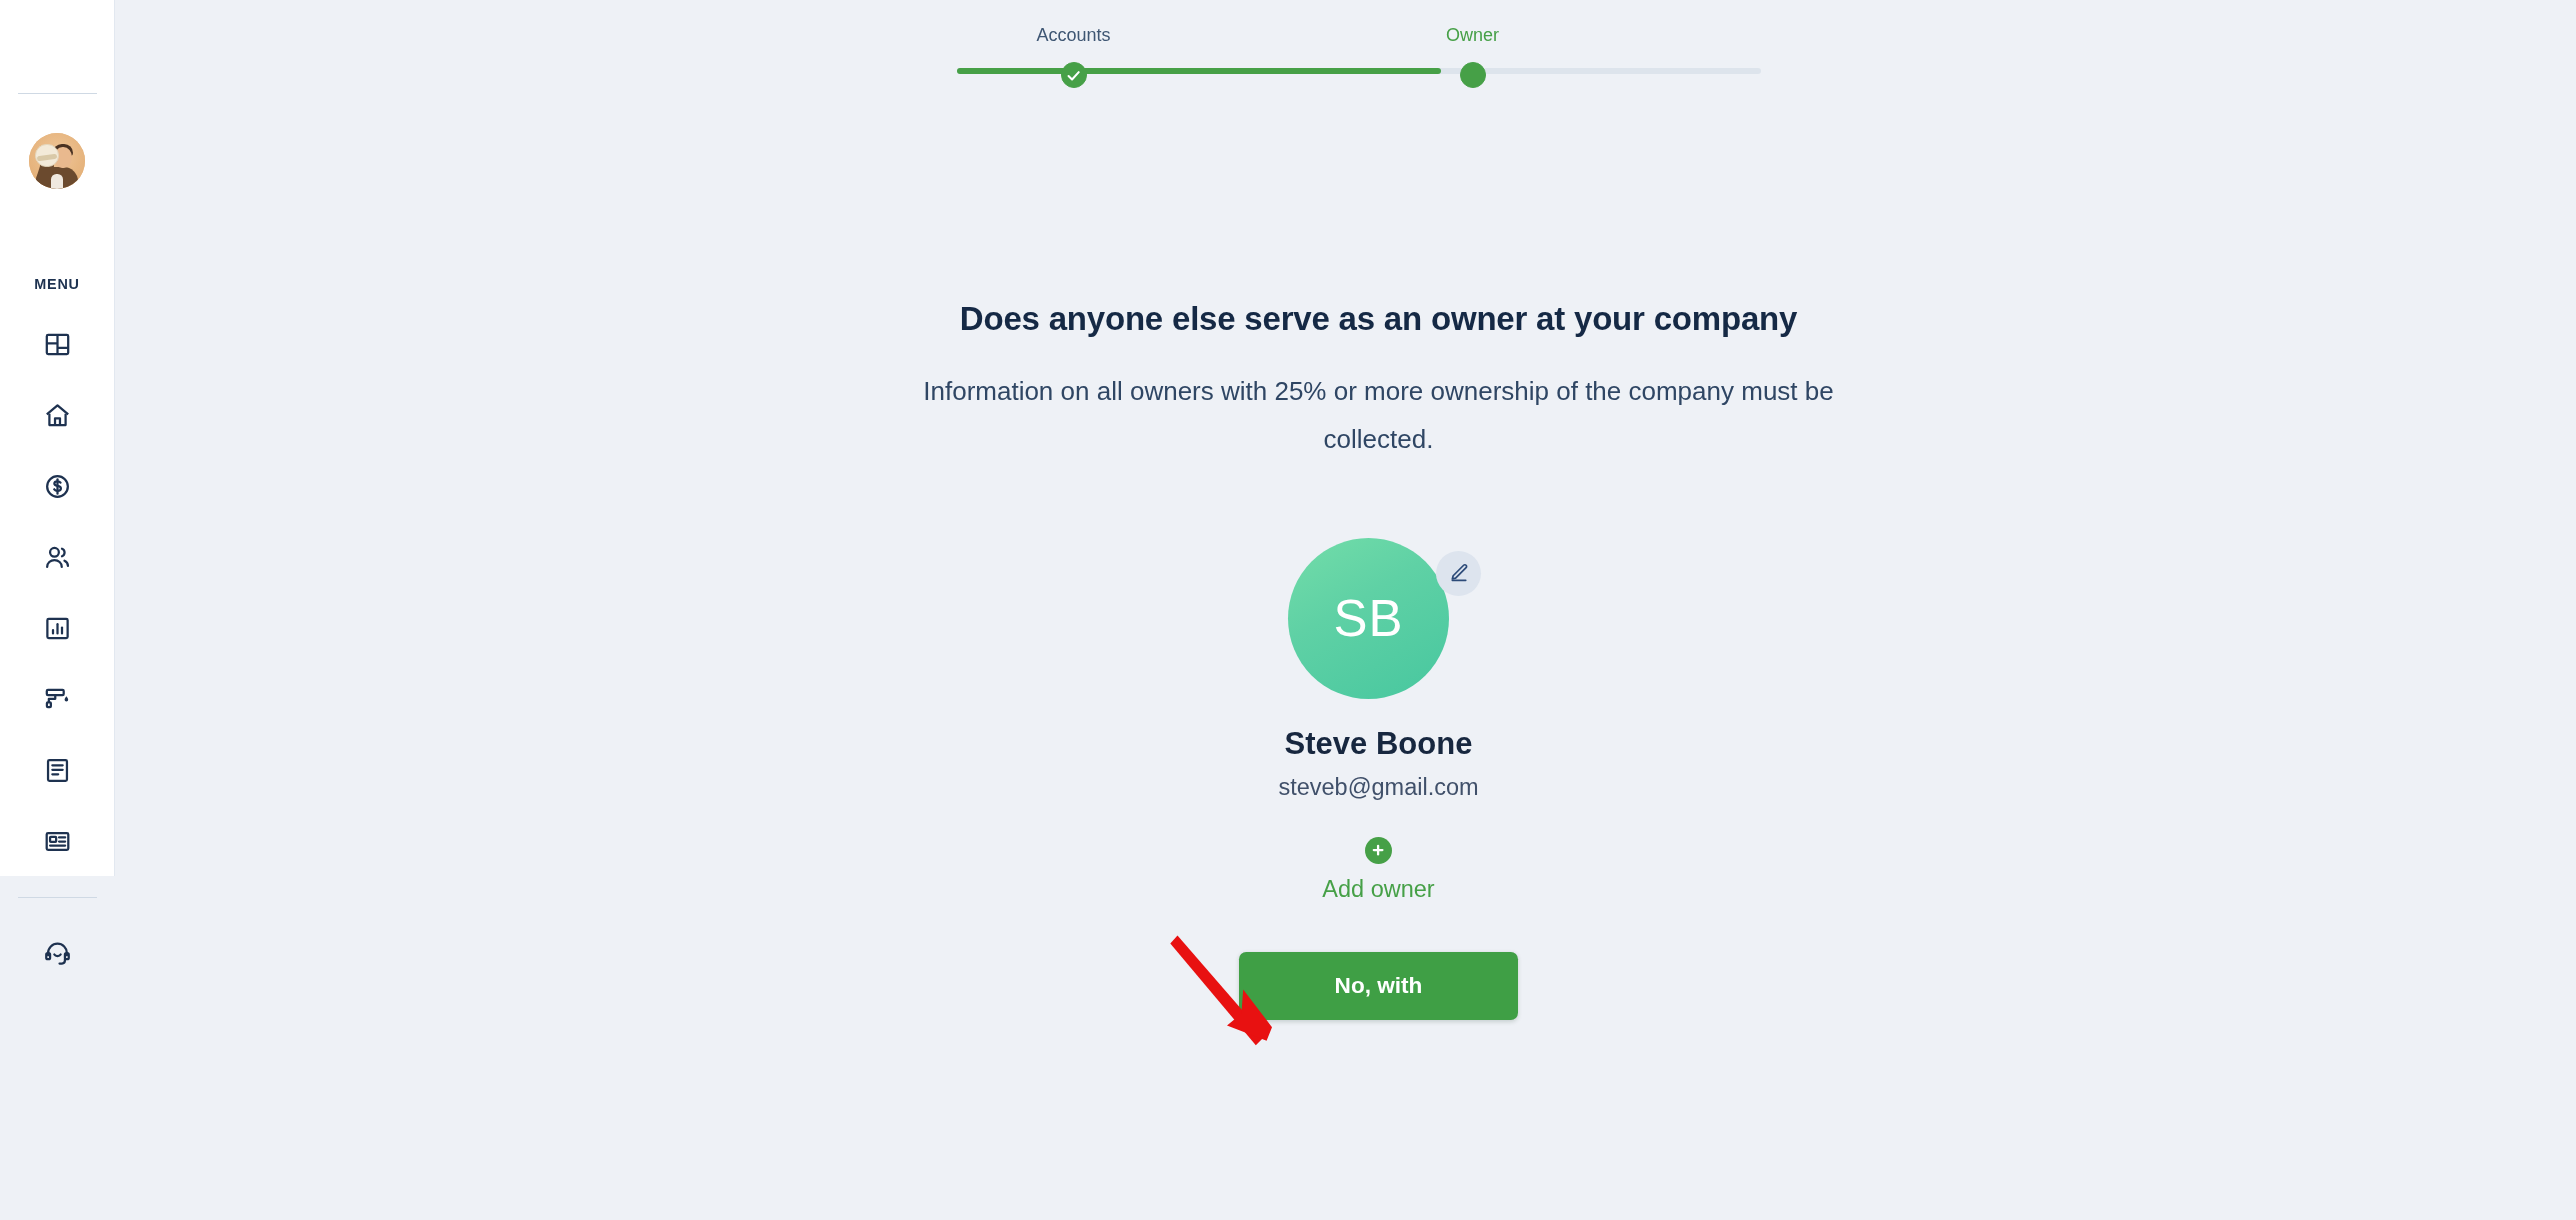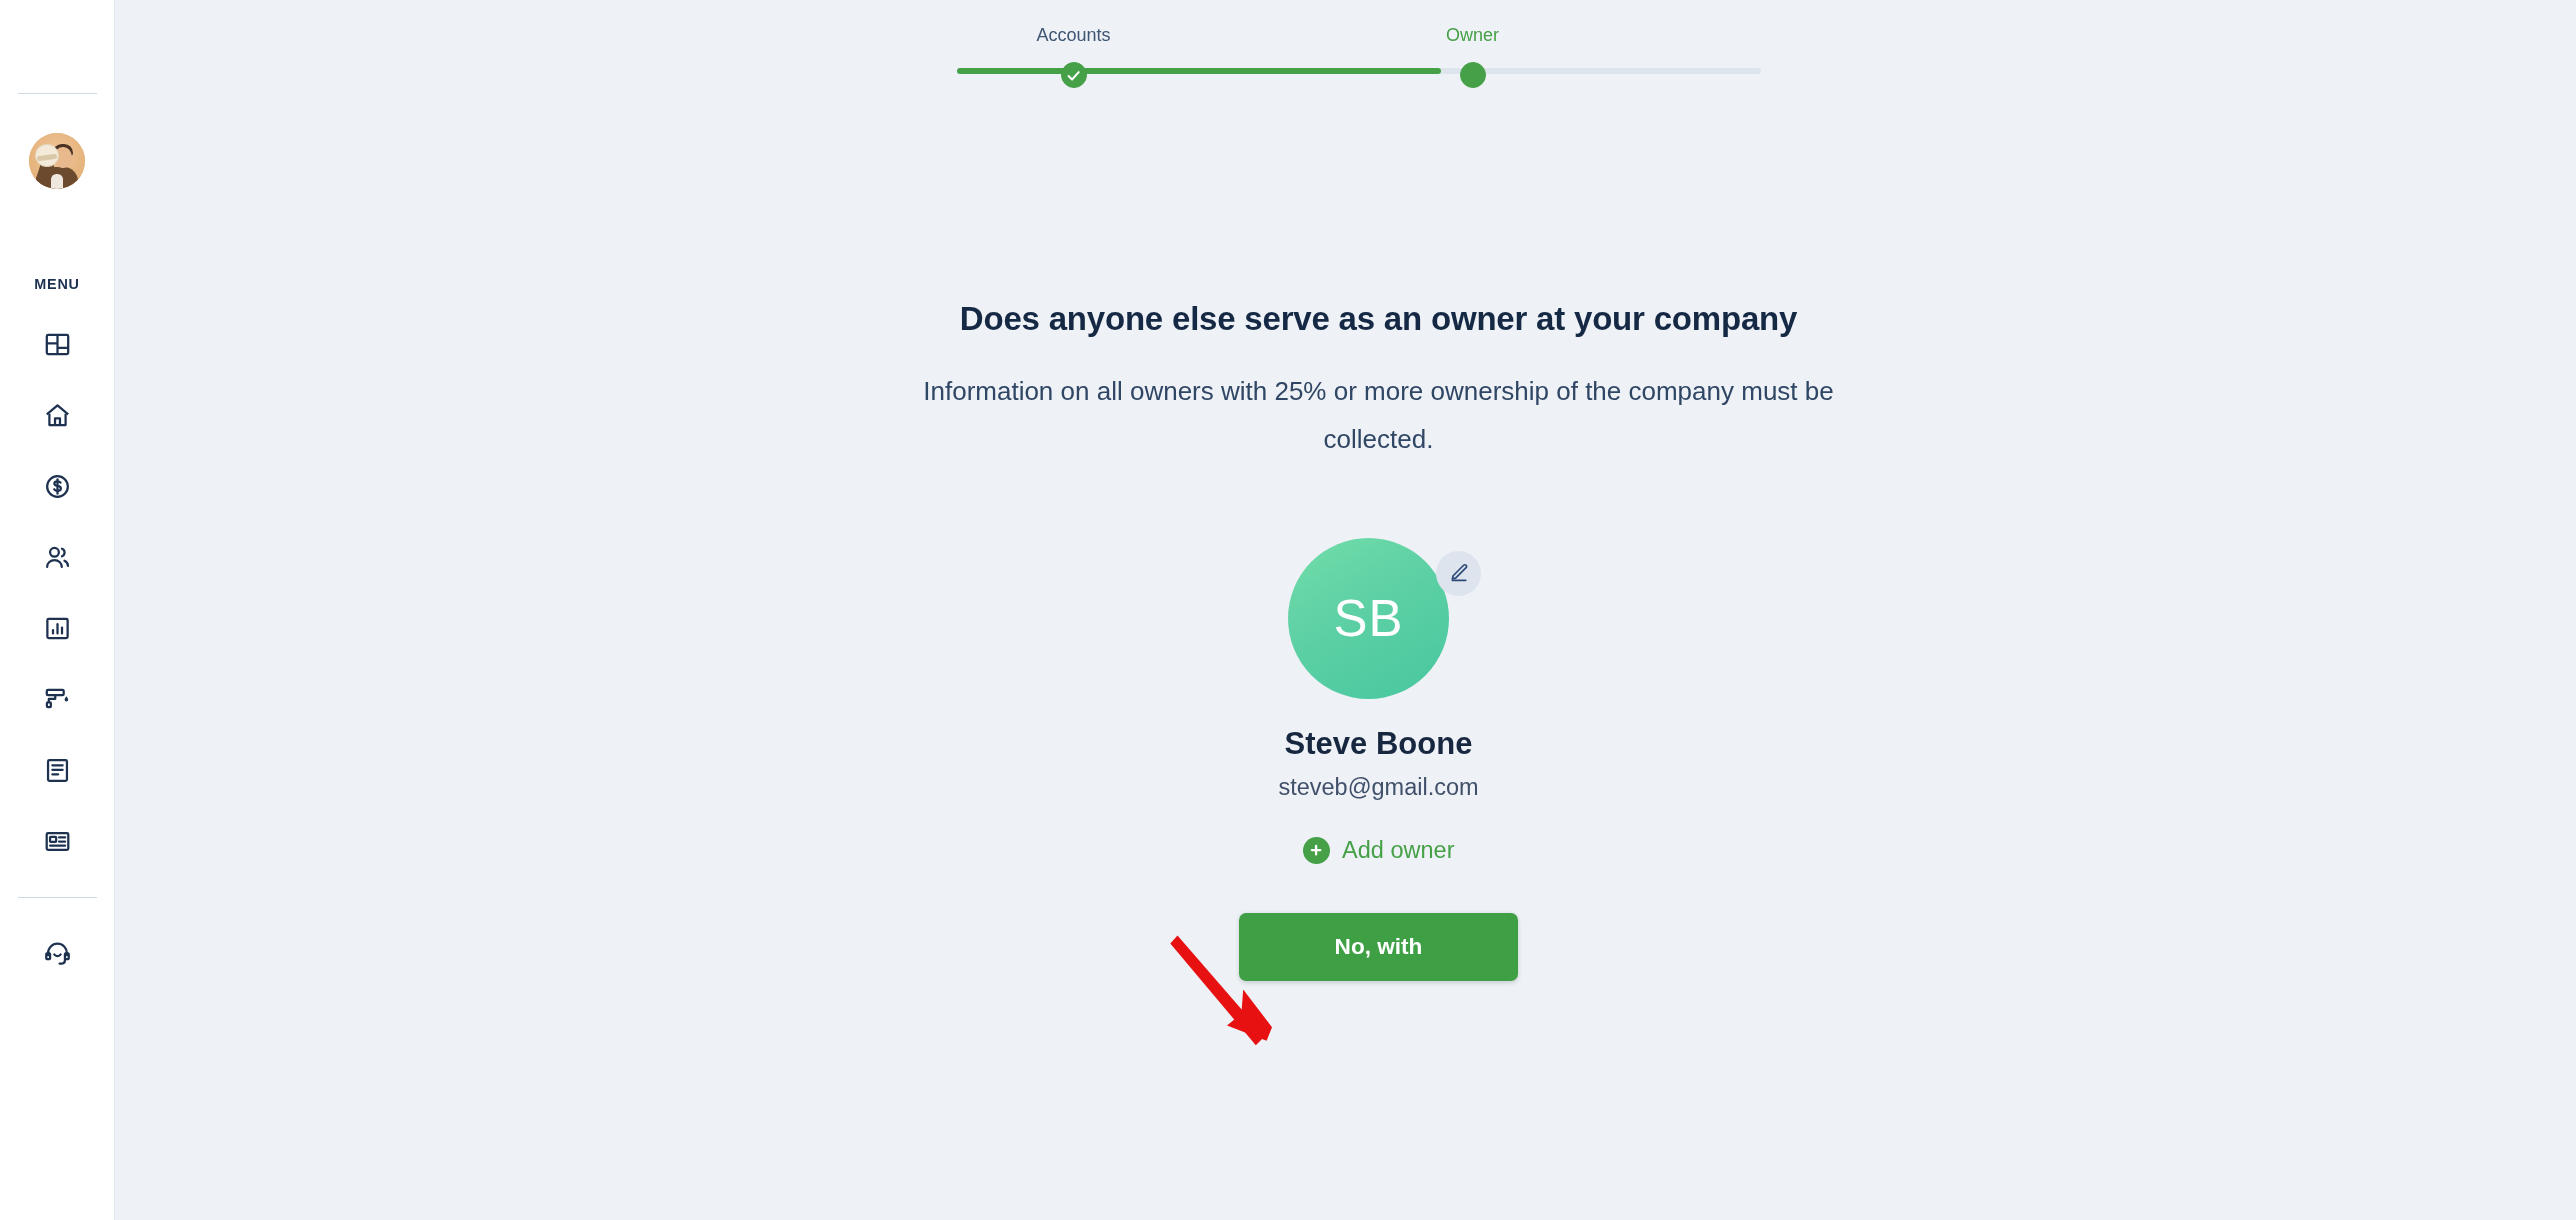--- a/index.html
+++ b/index.html
@@ -14,21 +14,21 @@
     font-family: "Liberation Sans", sans-serif;
     background: #eef1f6;
     position: relative;
   }
 
   
   #sidebar {
     position: absolute;
     left: 0; top: 0;
     width: 115px;
-    height: 1220px;
+    height: 876px;
     background: #ffffff;
     border-right: 0.9px solid #e2e8f0;
     display: flex;
     flex-direction: column;
     align-items: center;
     z-index: 5;
   }
 
   .side-divider {
     width: 79px;
@@ -280,20 +280,21 @@
     font-size: 23.5px;
     color: #40506a;
   }
 
   #add-owner {
     margin-top: 36px;
     display: inline-flex;
     align-items: center;
     gap: 12.6px;
     cursor: pointer;
+    flex-direction: column;
   }
   #add-owner-icon {
     width: 27px; height: 27px;
     border-radius: 50%;
     background: #46a047;
     display: flex;
     align-items: center;
     justify-content: center;
   }
   #add-owner-label {

